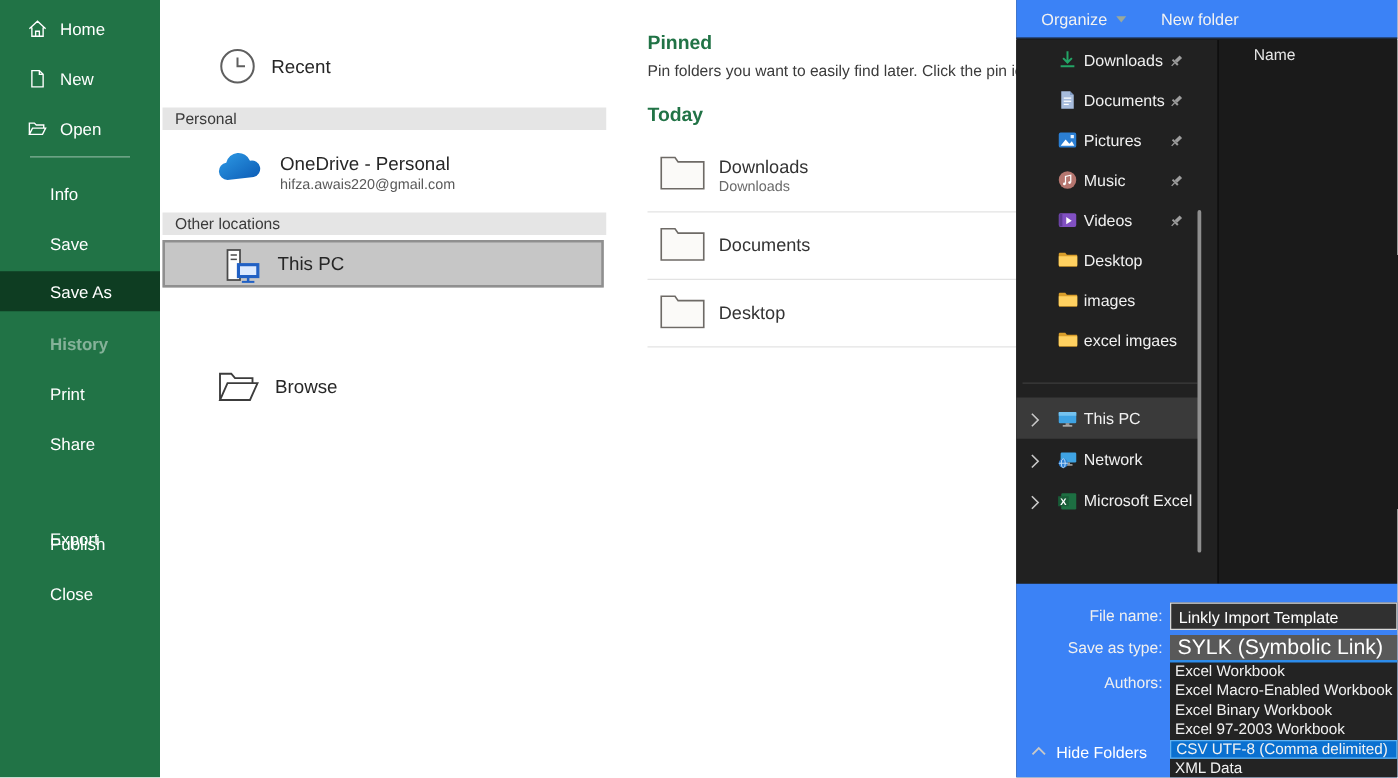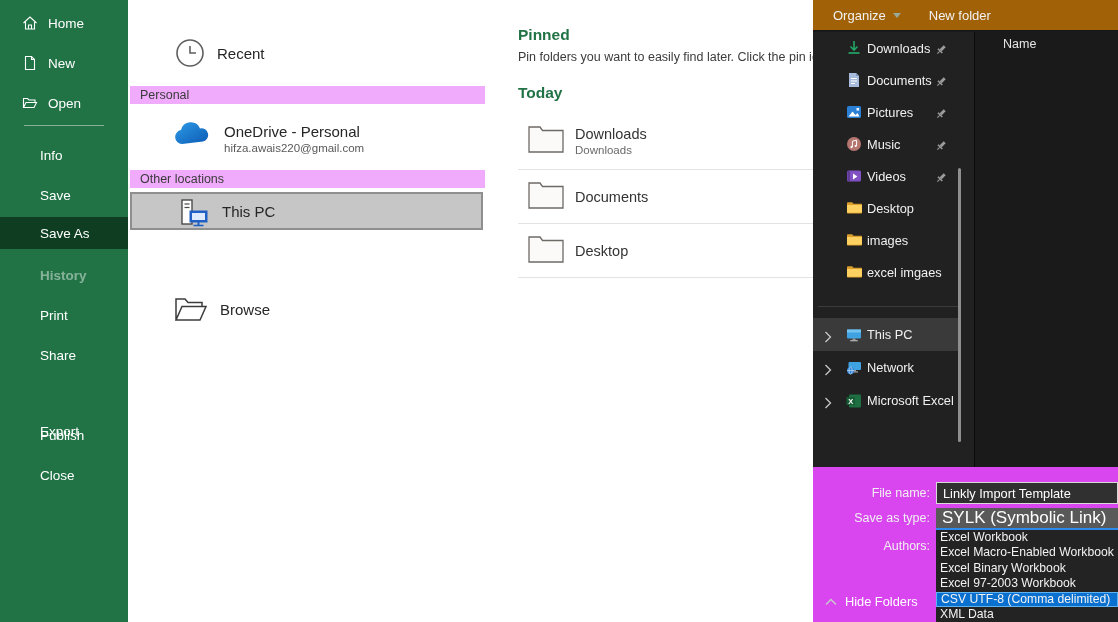--- a/index.html
+++ b/index.html
@@ -12,54 +12,54 @@
   .sb-item { position:absolute; left:0; width:128px; height:30px; display:flex; align-items:center; color:#fff; font-size:13.5px; cursor:pointer; }
   .sb-item .sb-icon { position:absolute; left:22px; width:16px; height:16px; }
   .sb-item .sb-label { position:absolute; left:48px; white-space:nowrap; }
   .sb-item.noicon .sb-label { left:40px; }
   .sb-item.selected { background:#0e3d22; height:32px; }
   .sb-item.disabled { color:rgba(255,255,255,0.45);font-weight:bold; }
   .sb-divider { position:absolute; left:24px; width:80px; height:1px; background:rgba(255,255,255,0.45); }
 
   
   .places { position:absolute; left:128px; top:0; width:357px; height:622px; background:#fff; z-index:1; }
-  .section-header { position:absolute; left:2px; width:355px; height:18px; background:#f0abfc; color:#3a3a3a; font-size:12.5px; line-height:18px; padding-left:10px; }
+  .section-header { position:absolute; left:2px; width:355px; height:18px; background:#e5e5e5; color:#3a3a3a; font-size:12.5px; line-height:18px; padding-left:10px; }
   .place-row { position:absolute; left:2px; width:353px; display:flex; align-items:center; cursor:pointer; }
   .place-title { font-size:15px; color:#262626; }
   .place-sub { font-size:11.5px; color:#595959; margin-top:2px; }
   .place-row.selected-place { background:#c6c6c6; border:2px solid #8f8f8f; }
 
   
   .pinned { position:absolute; left:518px; top:0; width:400px; height:622px; z-index:1; }
   .green-heading { font-size:15.5px; font-weight:600; color:#217346; white-space:nowrap; }
   .pin-desc { font-size:12.5px; color:#3b3b3b; white-space:nowrap; }
   .pfolder-row { position:absolute; left:0; width:295px; border-bottom:1px solid #e3e3e3; display:flex; align-items:center; cursor:pointer; }
   .pfolder-icon { position:absolute; left:10px; }
   .pfolder-text { position:absolute; left:57px; }
   .pfolder-title { font-size:14.5px; color:#333; }
   .pfolder-sub { font-size:11.5px; color:#6a6a6a; margin-top:2px; }
 
   
   .dialog { position:absolute; left:813px; top:0; width:305px; height:622px; background:#1a1a1a; z-index:5; color:#eee; }
-  .dlg-toolbar { position:absolute; left:0; top:0; width:305px; height:31px; background:#a16207; border-bottom:1px solid #161616; display:flex; align-items:center; }
+  .dlg-toolbar { position:absolute; left:0; top:0; width:305px; height:31px; background:#3b82f6; border-bottom:1px solid #161616; display:flex; align-items:center; }
   .tb-btn { font-size:13px; color:#f2f2f2; display:flex; align-items:center; cursor:pointer; }
   .caret-down { width:0; height:0; border-left:4px solid transparent; border-right:4px solid transparent; border-top:5px solid #9aa89b; margin-left:7px; }
   .dlg-navpane { position:absolute; left:0; top:32px; width:161px; height:435px; background:#212121; }
   .nav-row { position:absolute; left:0; width:146px; height:32px; display:flex; align-items:center; cursor:pointer; }
   .nav-row .nicon { position:absolute; left:33px; width:16px; height:16px; }
   .nav-row .nlabel { position:absolute; left:54px; font-size:12.8px; color:#f0f0f0; white-space:nowrap; }
   .nav-row .npin { position:absolute; left:122px; width:12px; height:12px; }
   .nav-row.sel { background:#3a3a3a; }
   .nav-row .nchev { position:absolute; left:11px; width:8px; height:12px; }
   .nav-sep { position:absolute; left:5px; top:274px; width:140px; height:1px; background:#3c3c3c; }
   .nav-scrollbar { position:absolute; left:145px; top:136px; width:3px; height:274px; background:#8f8f8f; border-radius:2px; }
   .pane-divider { position:absolute; left:161px; top:32px; width:1px; height:435px; background:#0a0a0a; }
   .dlg-filelist { position:absolute; left:162px; top:32px; width:143px; height:435px; background:#1a1a1a; }
   .col-header { position:absolute; left:28px; top:5px; font-size:12.5px; color:#e6e6e6; cursor:pointer; }
-  .dlg-bottom { position:absolute; left:0; top:467px; width:305px; height:155px; background:#d946ef; }
+  .dlg-bottom { position:absolute; left:0; top:467px; width:305px; height:155px; background:#3b82f6; }
   .frm-label { position:absolute; width:110px; text-align:right; font-size:12.5px; color:#f0f0f0; }
   .fn-input { position:absolute; left:123px; top:15px; width:182px; height:22px; background:#303030; border:1px solid #d9d9d9; color:#fff; font-size:12.8px; font-family:"Liberation Sans",sans-serif; padding:0 6px; }
   .type-combo { position:absolute; left:123px; top:41px; width:182px; height:20px; background:#595959; color:#fff; font-size:17px; line-height:20px; padding-left:6px; cursor:pointer; white-space:nowrap; overflow:hidden; }
   .type-dropdown { position:absolute; left:123px; top:61px; width:182px; background:#232323; border-top:2px solid #2d8ceb; z-index:9; }
   .type-opt { height:15.4px; line-height:15.4px; font-size:12.2px; color:#f2f2f2; padding-left:4px; white-space:nowrap; overflow:hidden; cursor:pointer; }
   .type-opt.hl { background:#0a70d0; border:1px solid #5fb2f2; line-height:13.4px; }
   .hide-folders { position:absolute; left:12px; top:125px; display:flex; align-items:center; cursor:pointer; }
   .hf-label { font-size:12.8px; color:#fff; margin-left:8px; }
 
   .abs { position:absolute; }

